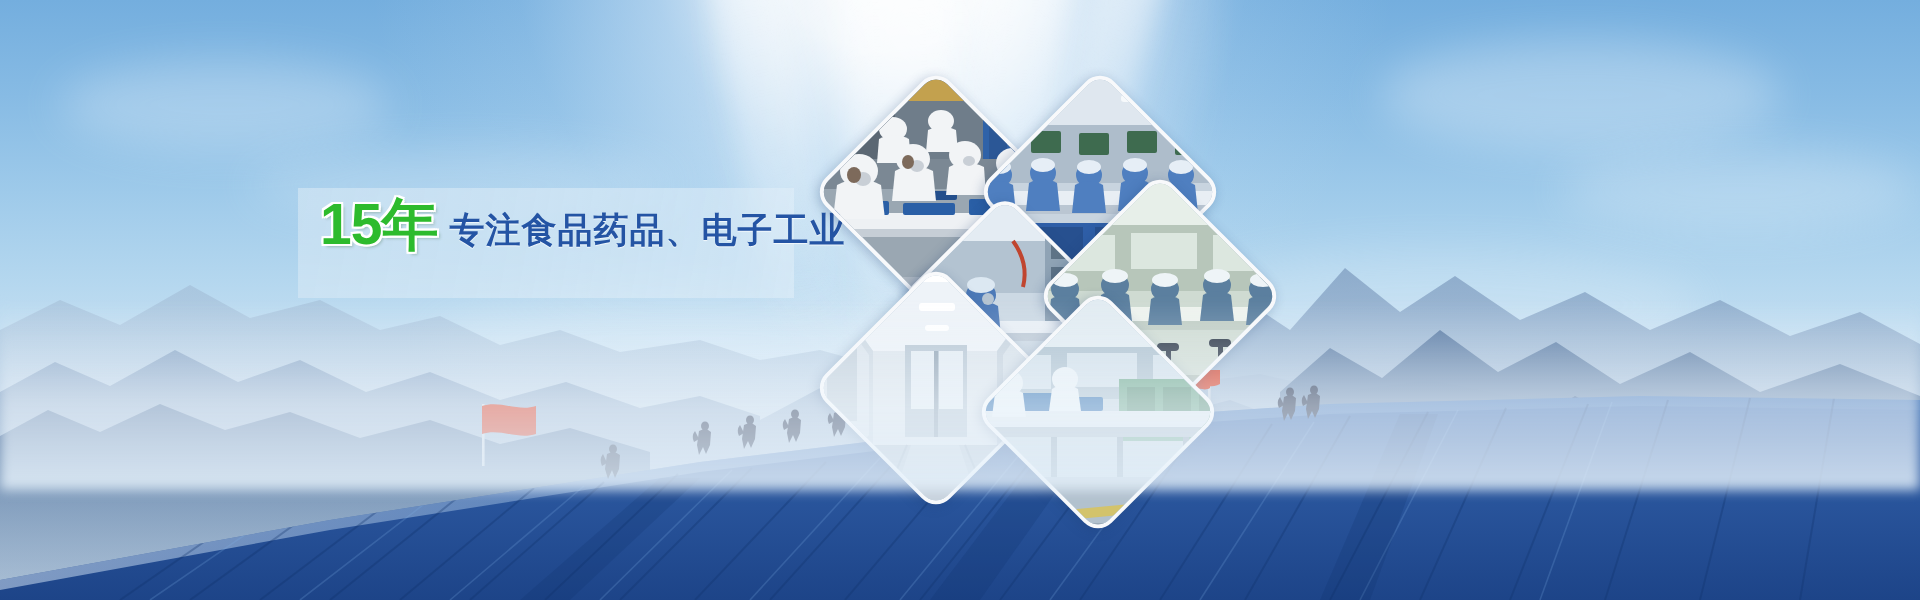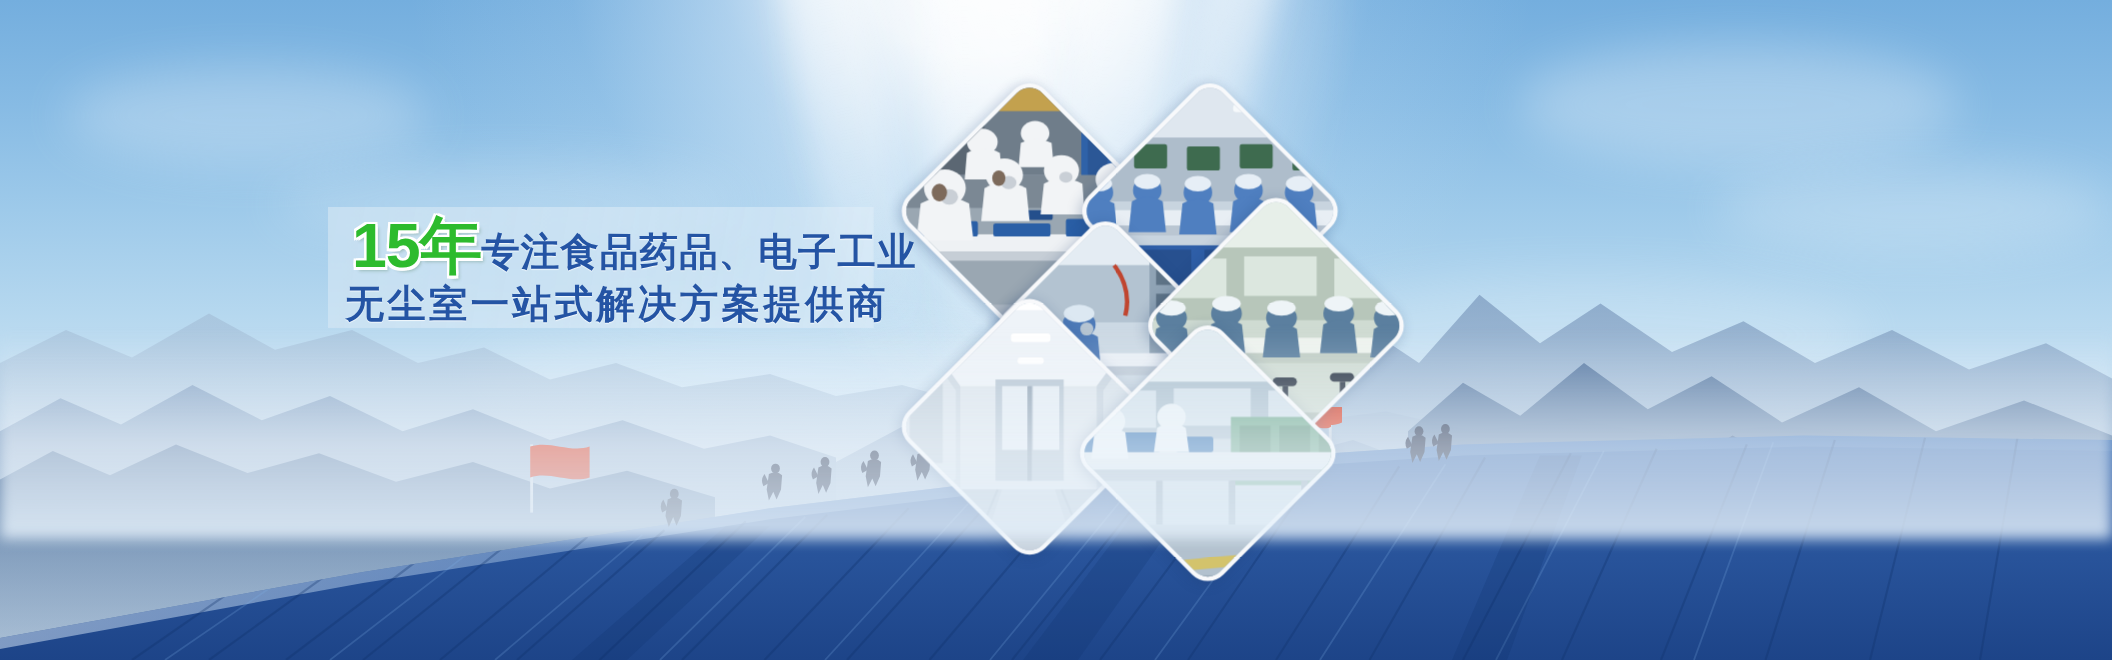--- a/index.html
+++ b/index.html
@@ -58,20 +58,21 @@
     letter-spacing:-1px;
     text-shadow: -2px 0 #fff, 0 -2px #fff, 2px 0 #fff, 0 2px #fff,
                  -2px -2px #fff, 2px -2px #fff, -2px 2px #fff, 2px 2px #fff,
                  3px 3px 3px rgba(40,90,40,0.28);
     vertical-align:-2px;
   }
   .blue-txt {
     font-size:35px; font-weight:bold; color:#2454a4;
     letter-spacing:1px;
     text-shadow:0 1px 1px rgba(255,255,255,0.75);
+    margin-left:12px;
   }
   .blue-txt2 {
     font-size:35px; font-weight:bold; color:#2454a4;
     letter-spacing:3px;
     text-shadow:0 1px 1px rgba(255,255,255,0.75);
   }
 
   
   .diamonds { position:absolute; left:836px; top:82px; width:450px; height:400px; }
   .dia {
@@ -286,23 +287,20 @@
           <path d="M-10,5 q-4,5 -1,11 l5,-3 Z"></path>
       </g>
     </g>
   </svg>
 
   <div class="text-panel"></div>
   <div class="headline">
     <div class="line line1">
       <span class="years">15年</span><span class="blue-txt">专注食品药品、电子工业</span>
     </div>
-    <div class="line line2">
-      <span class="blue-txt2">无尘室一站式解决方案提供商</span>
-    </div>
   </div>
 
   <div class="diamonds">
 
     <div class="dia d1">
       <div class="inner">
         <svg class="scene" viewBox="0 0 258 258" preserveAspectRatio="xMidYMid slice">
           <rect width="258" height="258" fill="#9aa7b2"></rect>
           <rect y="0" width="258" height="96" fill="#6f7d8a"></rect>
           <rect x="0" y="0" width="88" height="96" fill="#5b6773"></rect>

